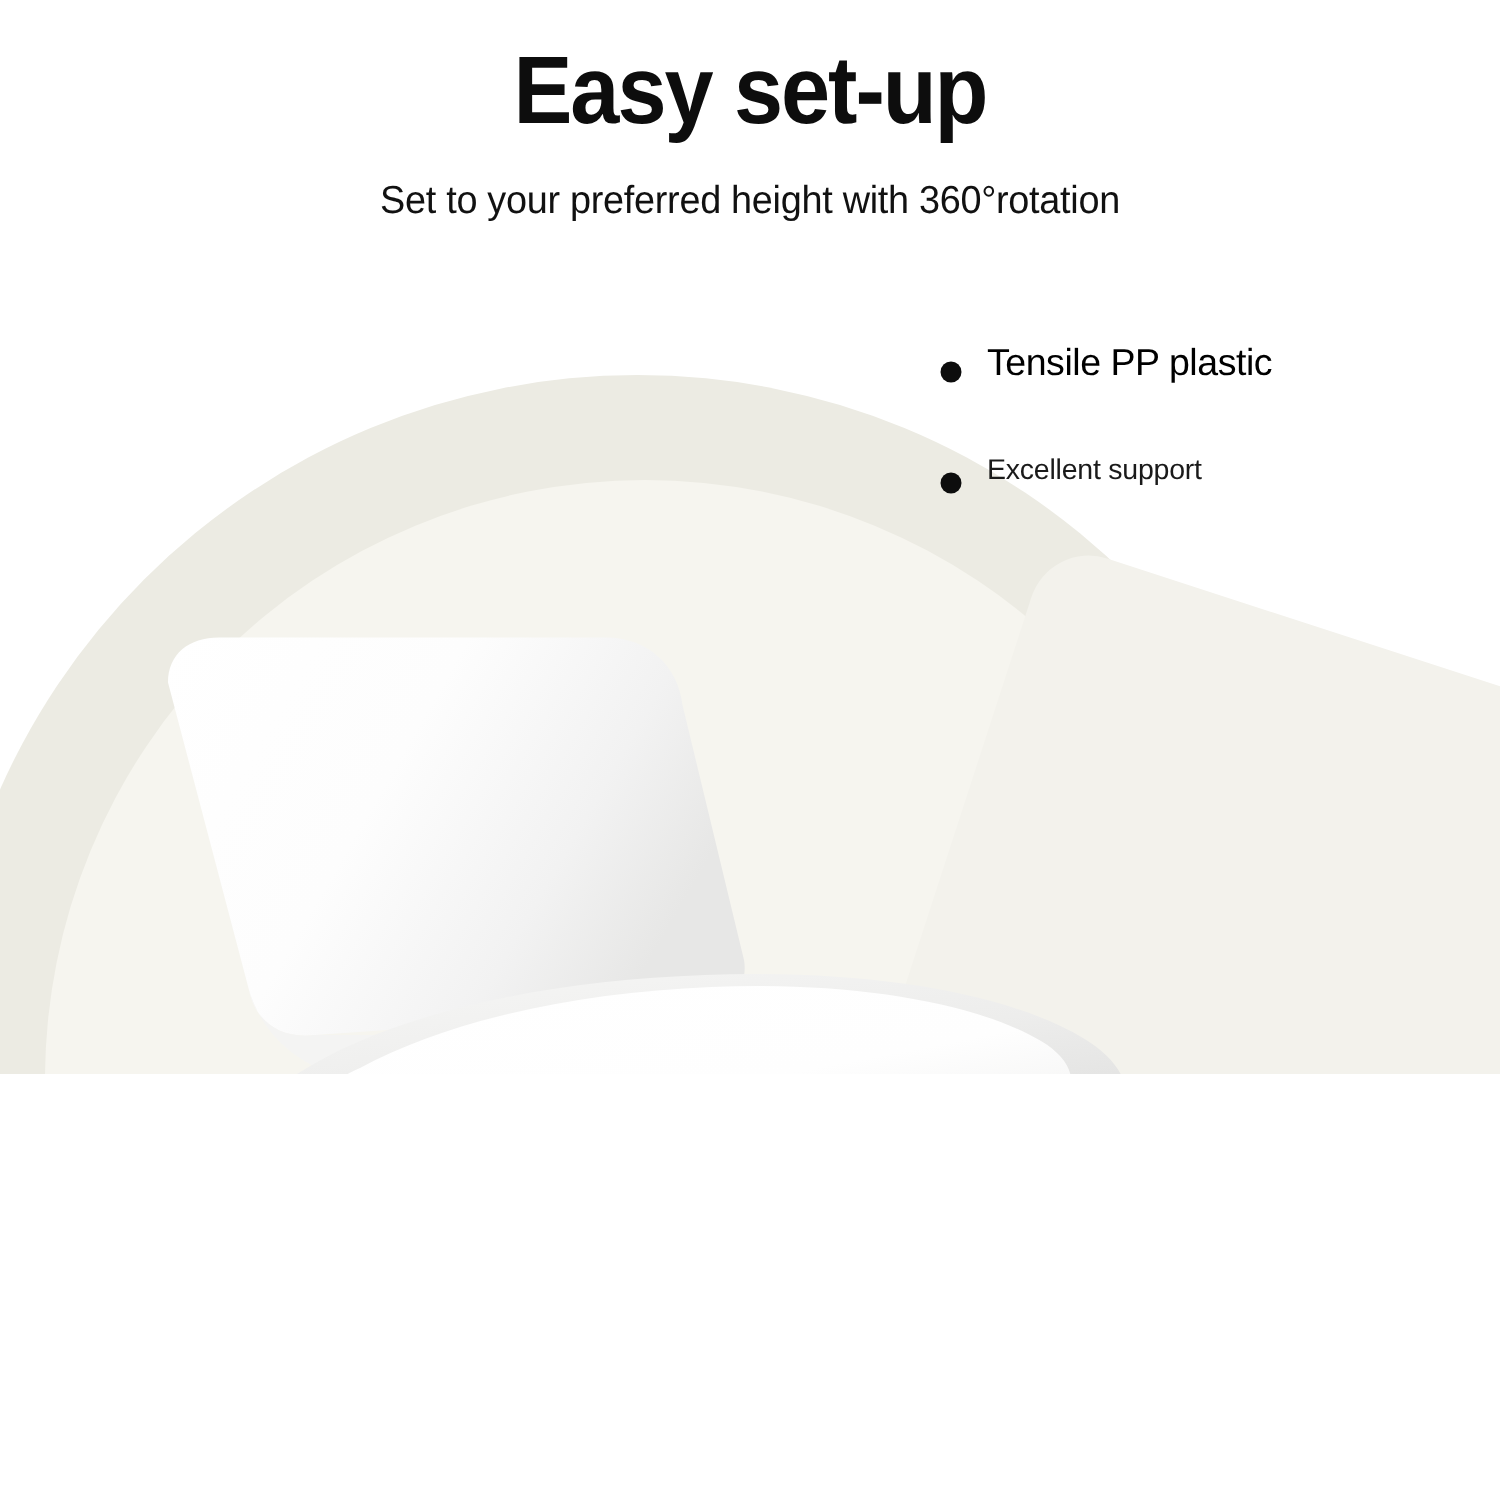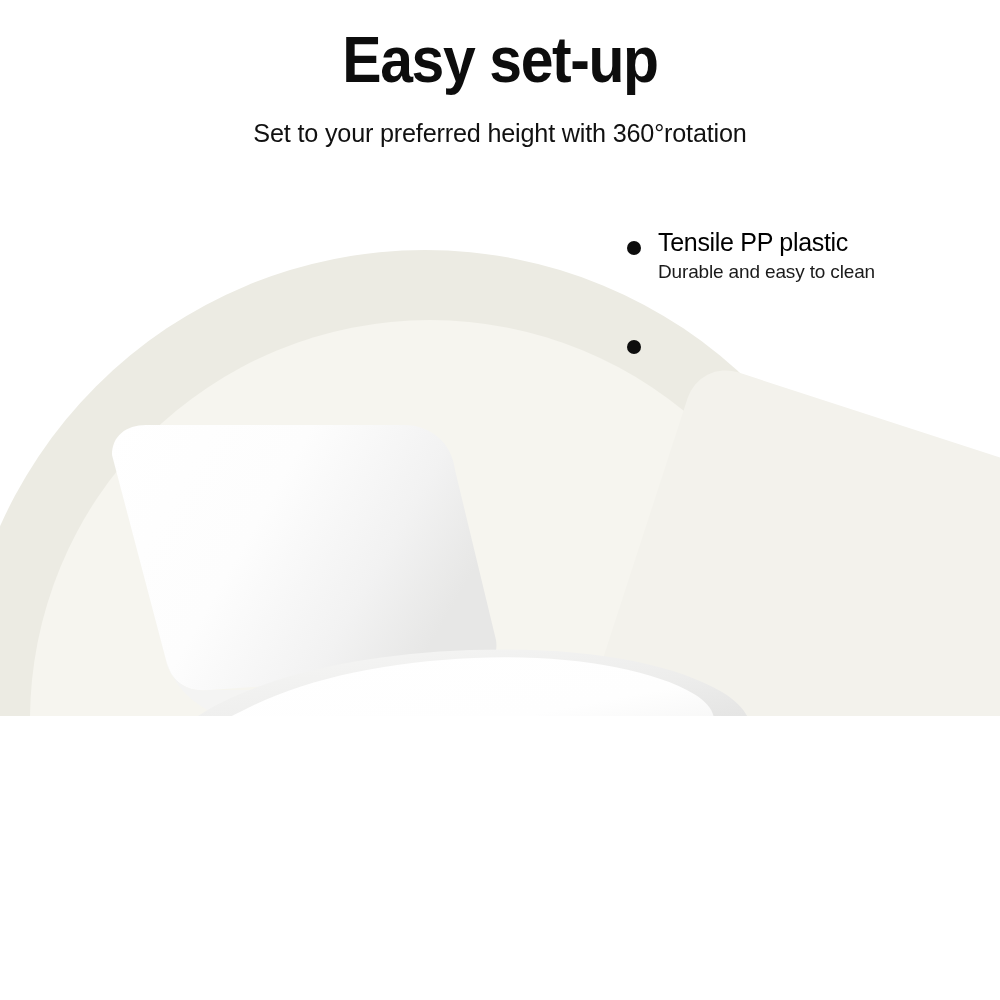--- a/index.html
+++ b/index.html
@@ -160,26 +160,26 @@
   <div class="bg-wedge"></div>
 
   <div class="headline">Easy set-up</div>
   <div class="subhead">Set to your preferred height with 360°rotation</div>
 
   <div class="features">
 
     <div class="feature">
       <span class="feature-dot"></span>
       <div class="feature-title">Tensile PP plastic</div>
-      <div class="feature-sub">Durable and easy to clean</div>
     </div>
 
 
     <div class="feature">
       <span class="feature-dot"></span>
+      <div class="feature-sub">Excellent support</div>
     </div>
 
   </div>
 
   <svg class="arrows" viewBox="0 0 1000 1000">
     <defs>
       <linearGradient id="arrowLeftFade" x1="0" y1="0" x2="1" y2="0">
         <stop offset="0%" stop-color="#e8a81c" stop-opacity="1"></stop>
         <stop offset="45%" stop-color="#e8a81c" stop-opacity="1"></stop>
         <stop offset="80%" stop-color="#e8a81c" stop-opacity="0.55"></stop>

